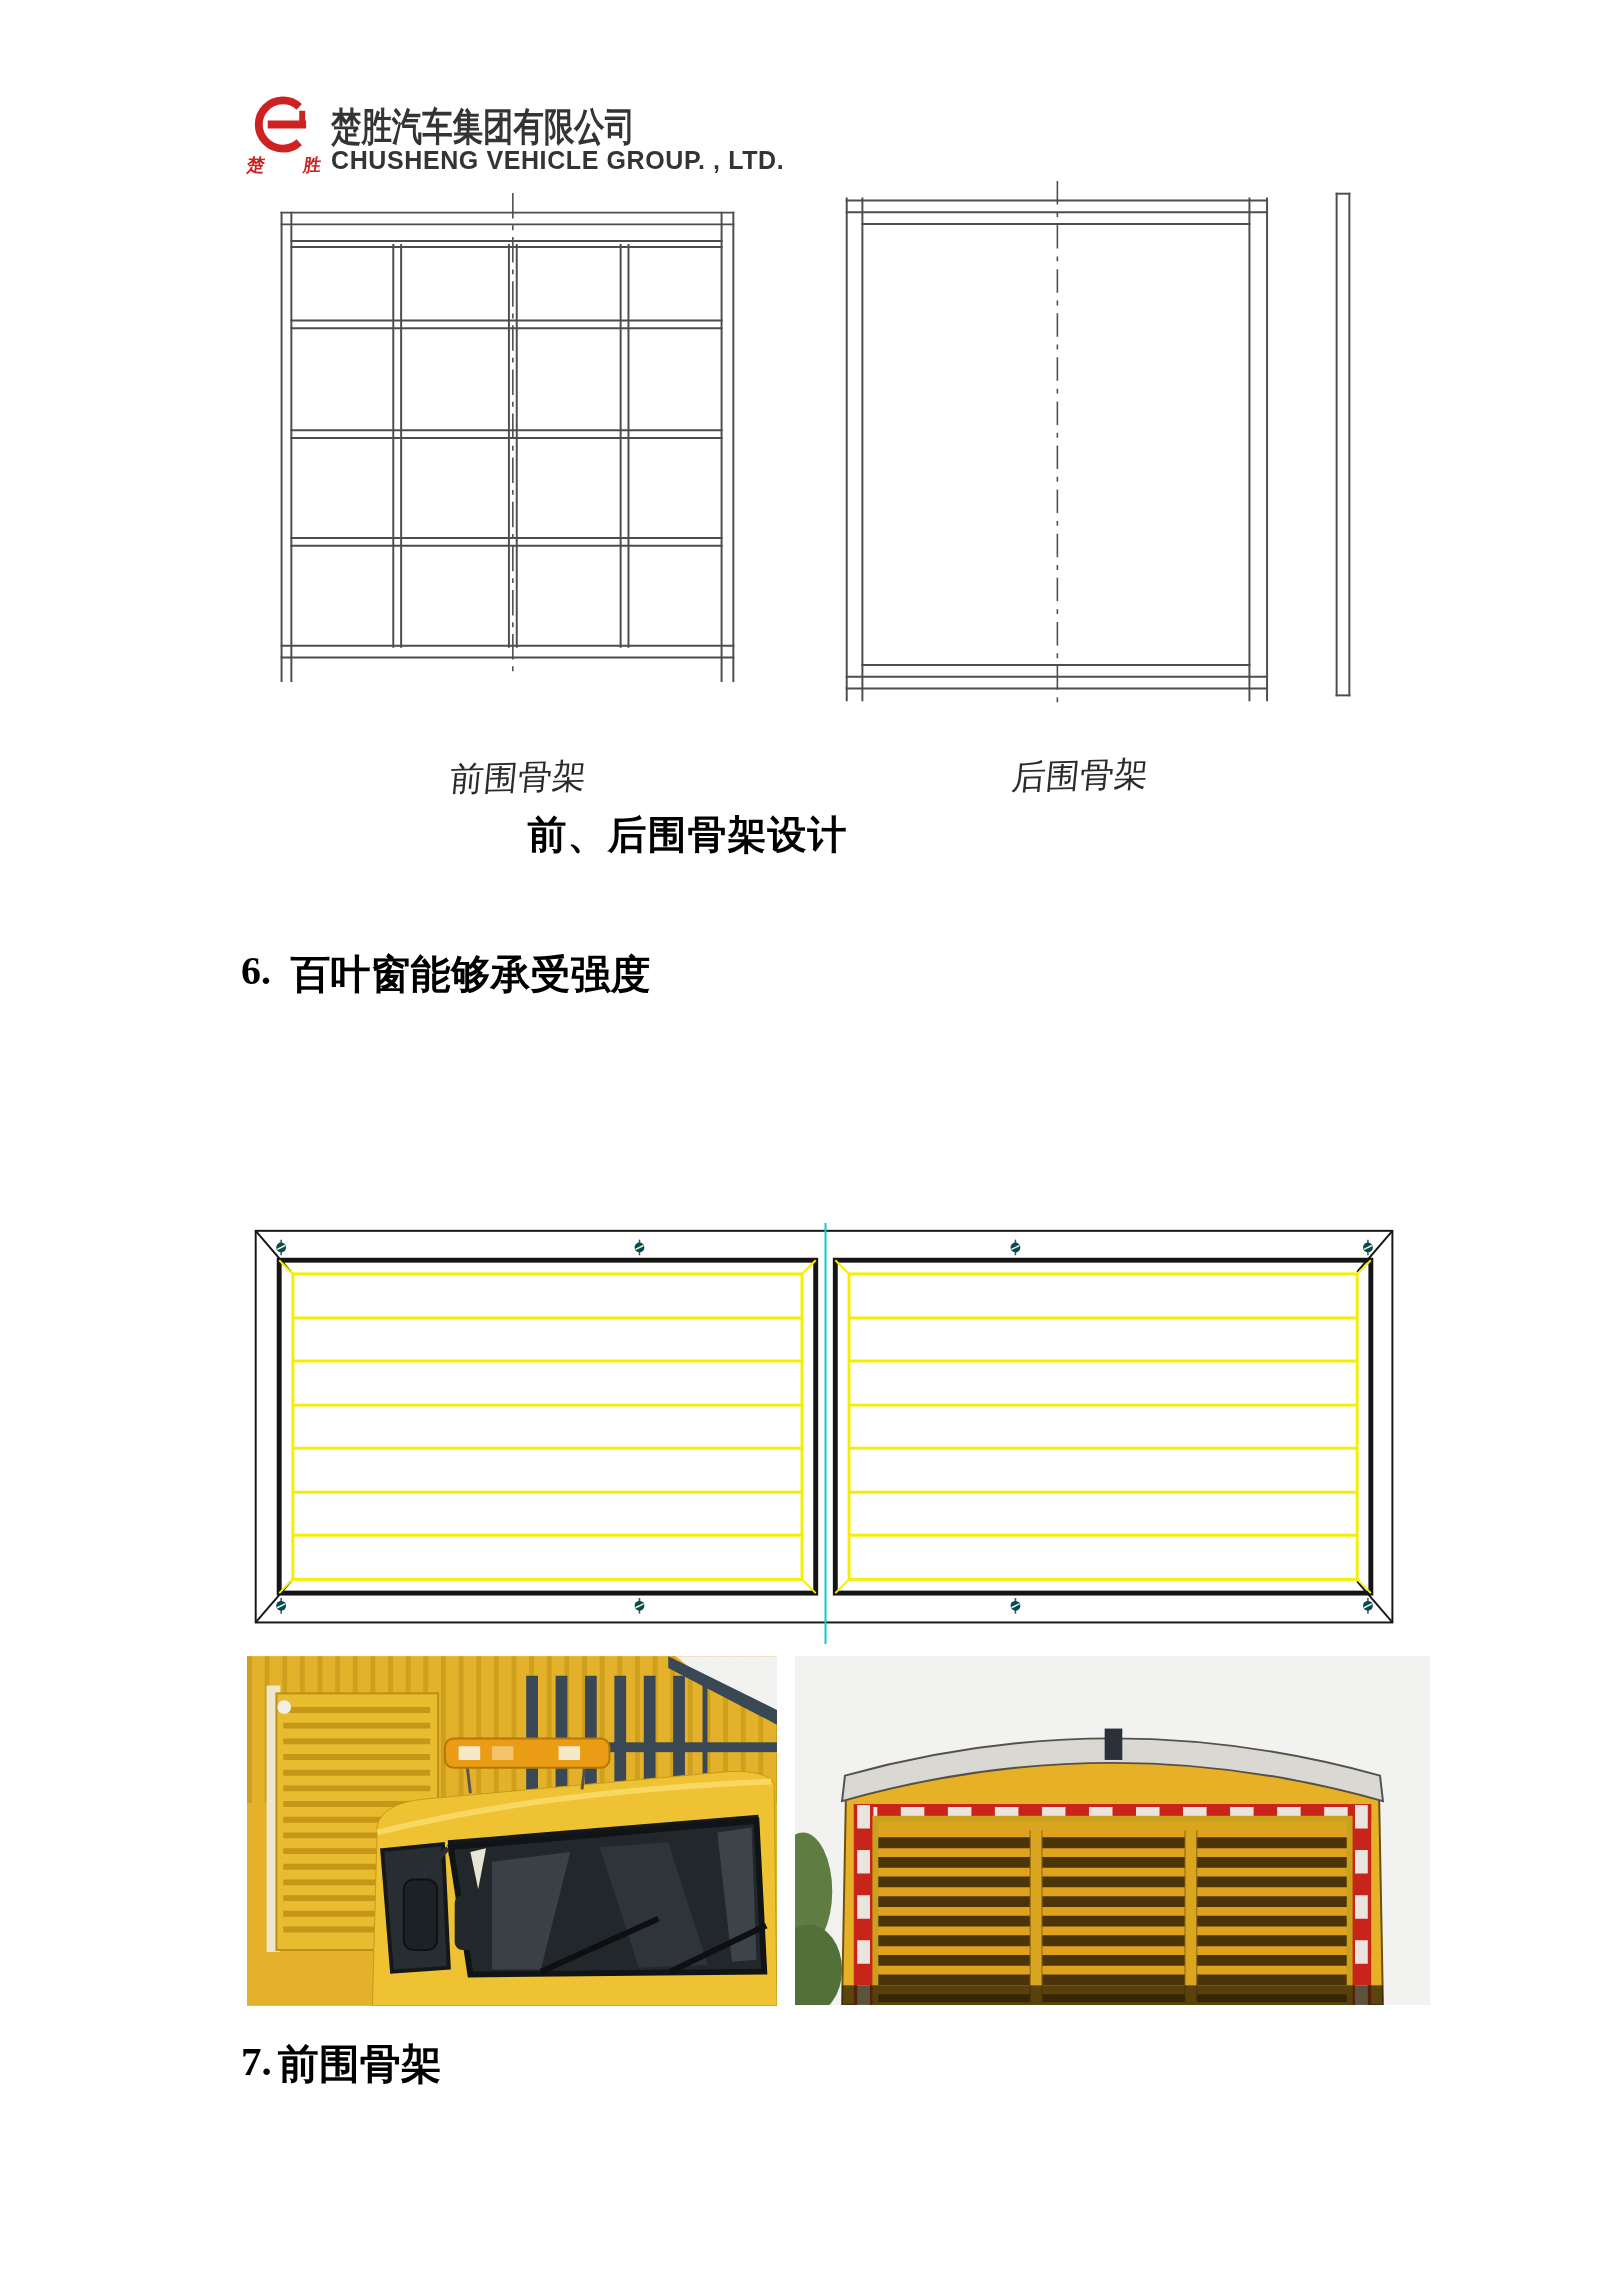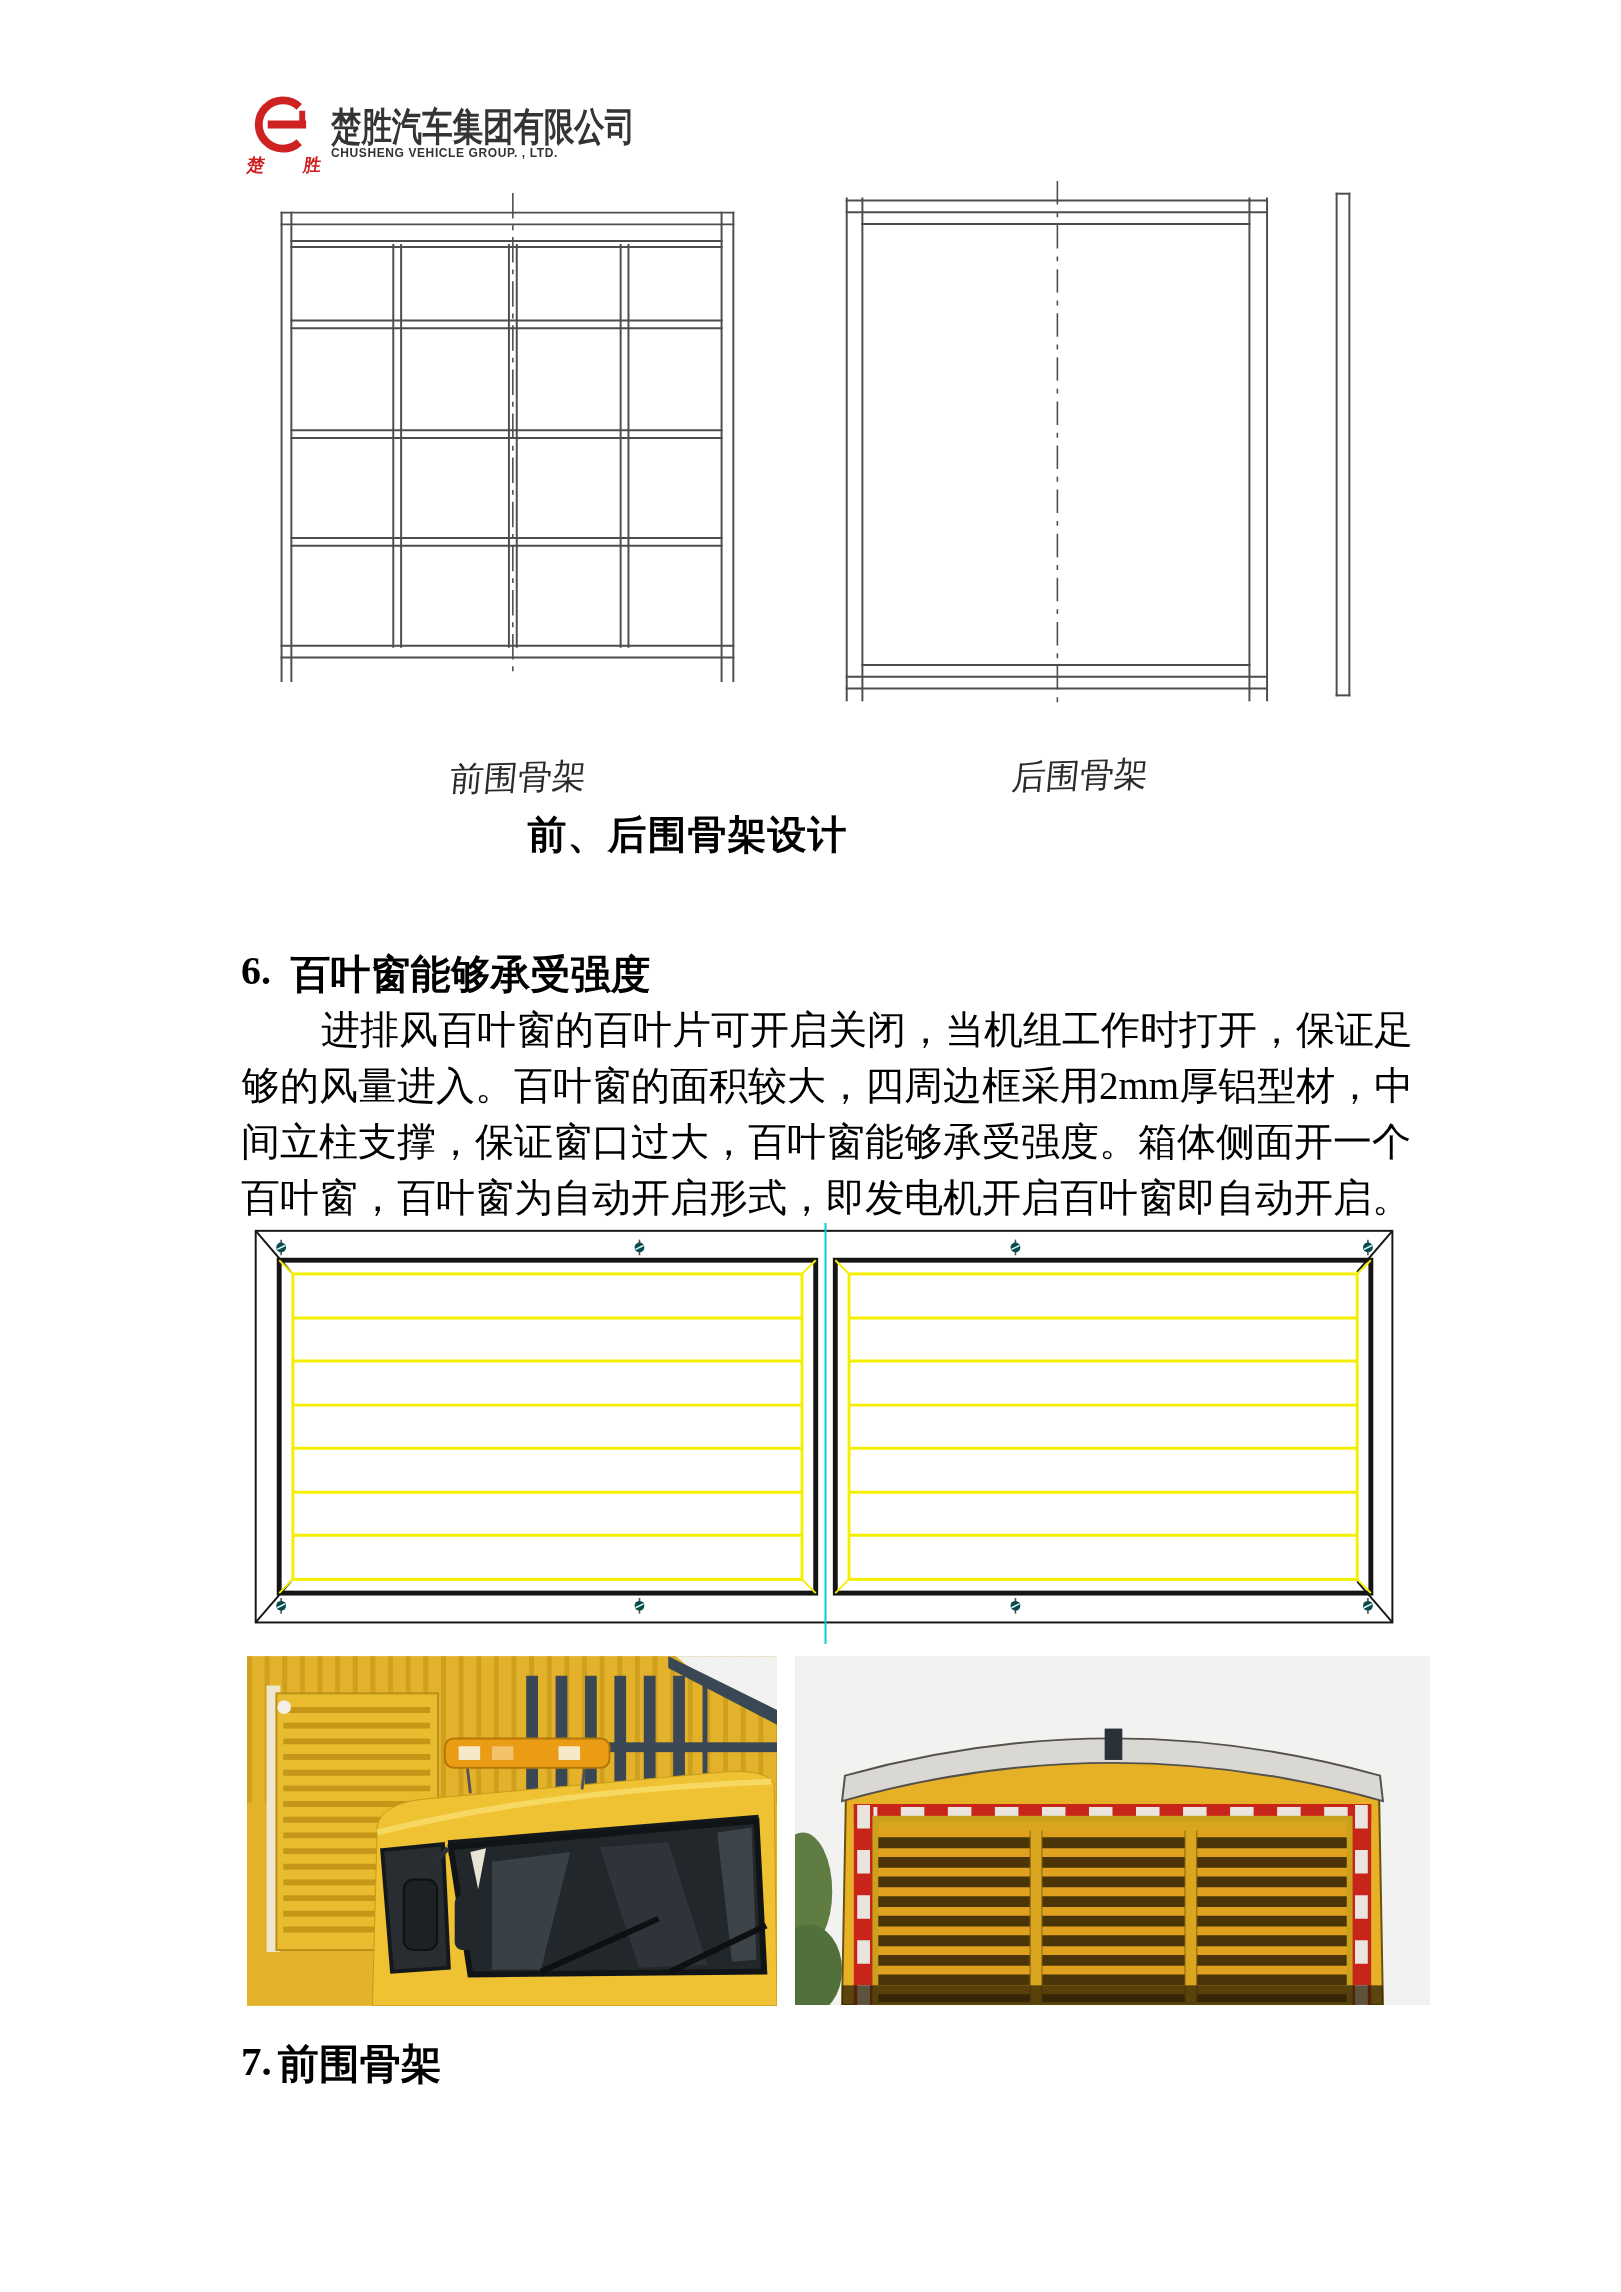--- a/index.html
+++ b/index.html
@@ -27,21 +27,21 @@
   .company-zh{
     left:331px;top:100px;
     font-family:"Liberation Sans","DejaVu Sans",sans-serif;
     font-size:39px;font-weight:bold;color:var(--brand-text);
     transform:scaleX(0.78);transform-origin:left top;
     white-space:nowrap;letter-spacing:0px;
   }
   .company-en{
     left:331px;top:146px;
     font-family:"Liberation Sans","DejaVu Sans",sans-serif;
-    font-size:12px;font-weight:bold;color:var(--brand-text);
+    font-size:25px;font-weight:bold;color:var(--brand-text);
     letter-spacing:0.6px;white-space:nowrap;
   }
 
   
   .dl{stroke:var(--draw-line);stroke-width:2;fill:none;stroke-linecap:square;}
   .cl{stroke:var(--draw-line);stroke-width:1.6;fill:none;}
   .blk2{stroke:#161616;stroke-width:2;fill:none;}
   .blk5{stroke:#141414;stroke-width:5;fill:none;}
   .yel{stroke:var(--louver-yellow);stroke-width:3;fill:none;}
   .yel2{stroke:var(--louver-yellow);stroke-width:2;fill:none;}
@@ -154,26 +154,20 @@
 
   <div class="abs fig-cap" style="left:410px;top:755px;">前围骨架</div>
   <div class="abs fig-cap" style="left:972px;top:753px;">后围骨架</div>
   <div class="abs fig-title">前、后围骨架设计</div>
 
   <div class="abs h6">
     <span>6.</span>
     <span>百叶窗能够承受强度</span>
   </div>
 
-  <div class="abs body-par">
-    <div class="indent">进排风百叶窗的百叶片可开启关闭，当机组工作时打开，保证足</div>
-    <div>够的风量进入。百叶窗的面积较大，四周边框采用2mm厚铝型材，中</div>
-    <div>间立柱支撑，保证窗口过大，百叶窗能够承受强度。箱体侧面开一个</div>
-    <div>百叶窗，百叶窗为自动开启形式，即发电机开启百叶窗即自动开启。</div>
-  </div>
 
   <svg class="abs" style="left:250px;top:1223px;" width="1152" height="421" viewBox="0 0 1175 430">
     <rect class="blk2" x="5" y="8" width="1161" height="400"></rect>
     <g>
       <line class="blk2" x1="5" y1="8" x2="41" y2="50"></line>
       <line class="blk2" x1="1166" y1="8" x2="1130" y2="50"></line>
       <line class="blk2" x1="5" y1="408" x2="41" y2="366"></line>
       <line class="blk2" x1="1166" y1="408" x2="1130" y2="366"></line>
     </g>
     <g>

